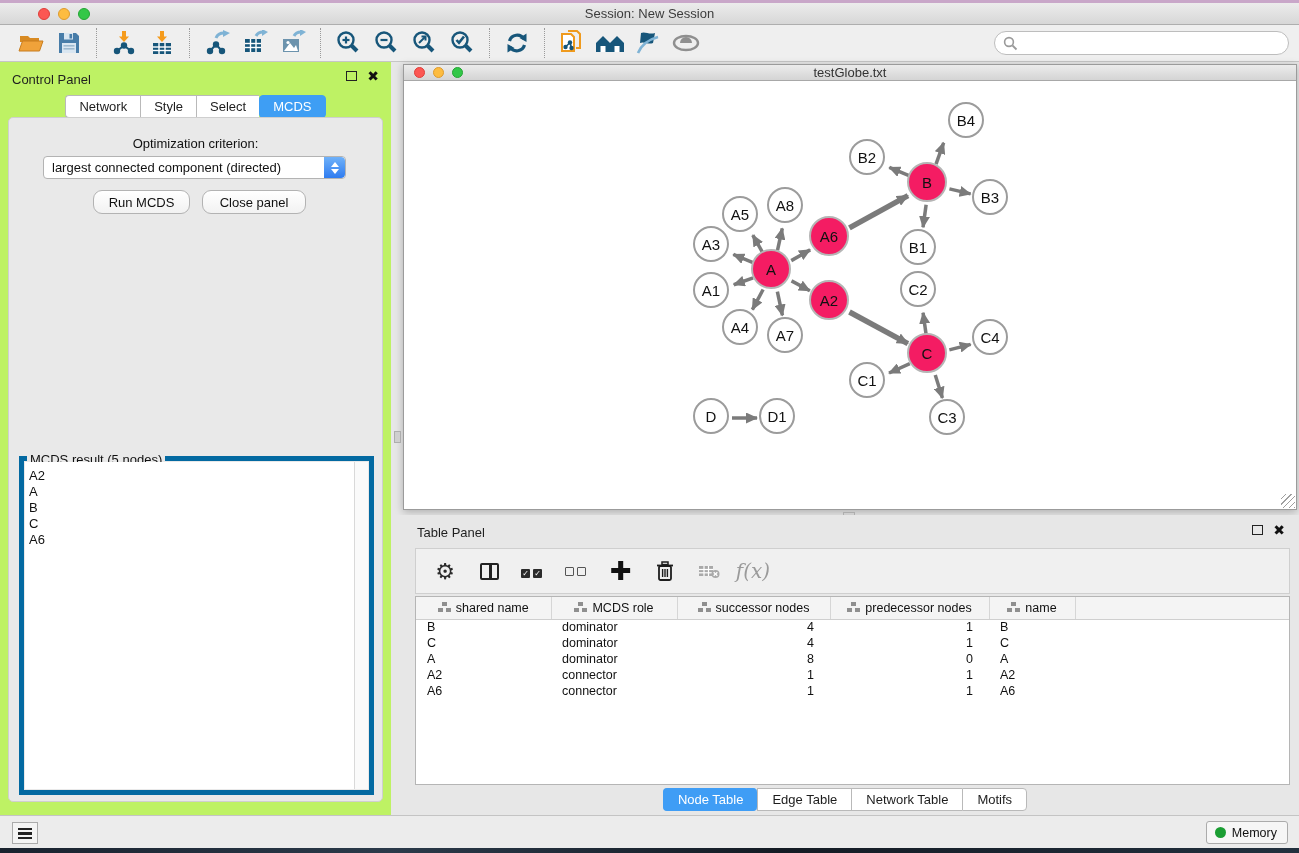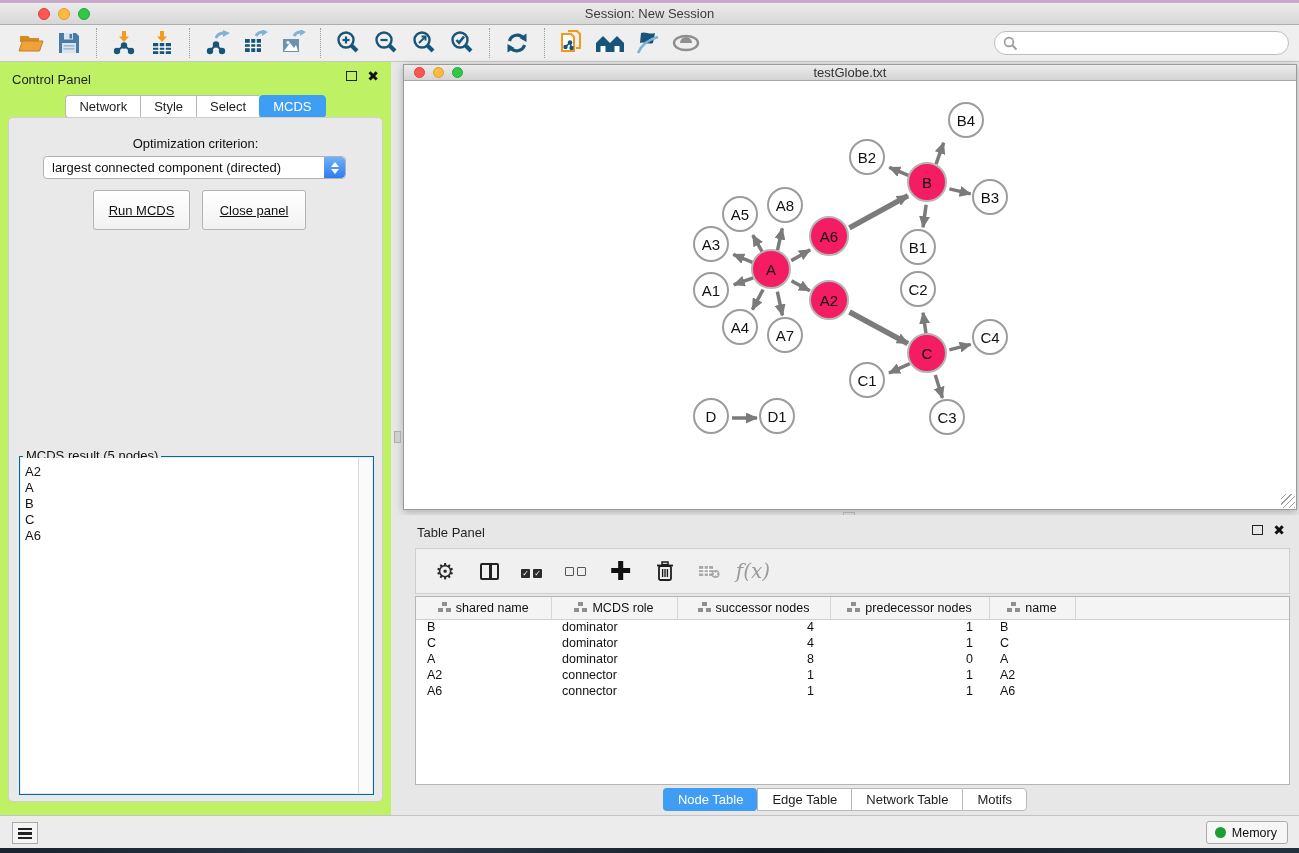--- a/index.html
+++ b/index.html
@@ -48,27 +48,27 @@
   #criterion-select { position:absolute; left:34px; right:36px; top:38px; height:23px; background:#fff;
                       border:1px solid #b3b3b3; border-radius:4px; display:flex; align-items:center; overflow:hidden; }
   #criterion-select .val { flex:1; padding-left:8px; white-space:nowrap; color:#111; }
   #criterion-select .stepper { width:21px; height:100%; background:linear-gradient(#6fb1f9,#2f7cf0);
                                border-radius:0 4px 4px 0; display:flex; flex-direction:column;
                                align-items:center; justify-content:center; gap:2px; }
   .chev-up { width:0; height:0; border-left:4px solid transparent; border-right:4px solid transparent;
              border-bottom:5px solid #fff; }
   .chev-down { width:0; height:0; border-left:4px solid transparent; border-right:4px solid transparent;
                border-top:5px solid #fff; }
-  .cp-btn { position:absolute; top:72px; height:40px; background:linear-gradient(#ffffff,#f2f2f2);
-            border:1px solid #b3b3b3; border-radius:3px; font-size:13px; color:#111;
-            display:flex; align-items:center; justify-content:center; font-family:"Liberation Sans",sans-serif;text-decoration:underline; }
+  .cp-btn { position:absolute; top:72px; height:24px; background:linear-gradient(#ffffff,#f2f2f2);
+            border:1px solid #b3b3b3; border-radius:9px; font-size:13px; color:#111;
+            display:flex; align-items:center; justify-content:center; font-family:"Liberation Sans",sans-serif; }
   #run-btn { left:84px; width:97px; }
   #closepanel-btn { left:193px; width:104px; }
   #result-group { position:absolute; left:10px; right:8px; top:338px; bottom:6px;
-                  border:1px solid #0369a1; }
+                  border:5px solid #0369a1; }
   #result-title { position:absolute; left:3px; top:-9px; background:#e9e9e9; padding:0 3px; color:#111; }
   #result-list { position:absolute; left:1px; right:14px; top:1px; bottom:1px; background:#fff;
                  border-right:1px solid #d9d9d9; padding:6px 0 0 4px; overflow:hidden; }
   #result-scroll { position:absolute; top:1px; right:1px; bottom:1px; width:13px; background:#fafafa; }
   .result-item { font-size:13px; line-height:16px; color:#111; }
 
   
   #network-window { left:403px; top:64px; width:894px; height:446px; background:#fff;
                     border:1px solid #9b9b9b; box-shadow:0 2px 8px rgba(0,0,0,.25); }
   #nw-titlebar { position:absolute; left:0; top:0; right:0; height:16px;

